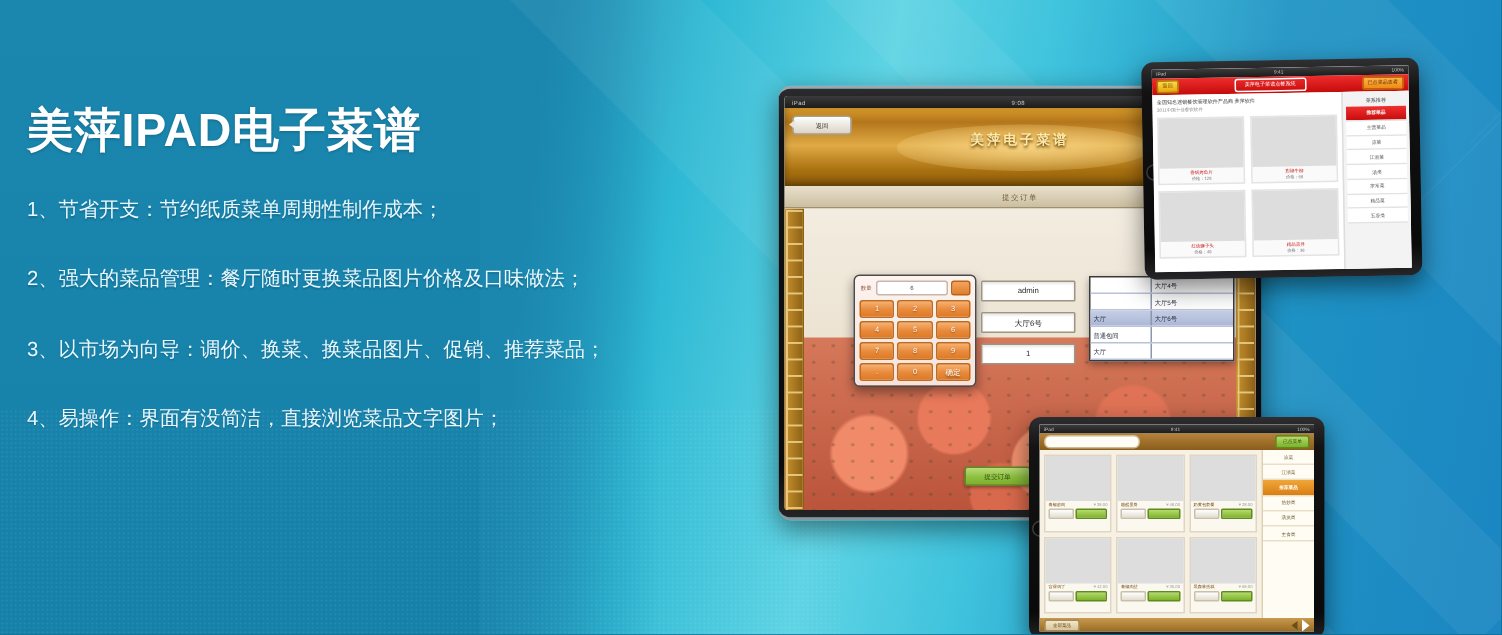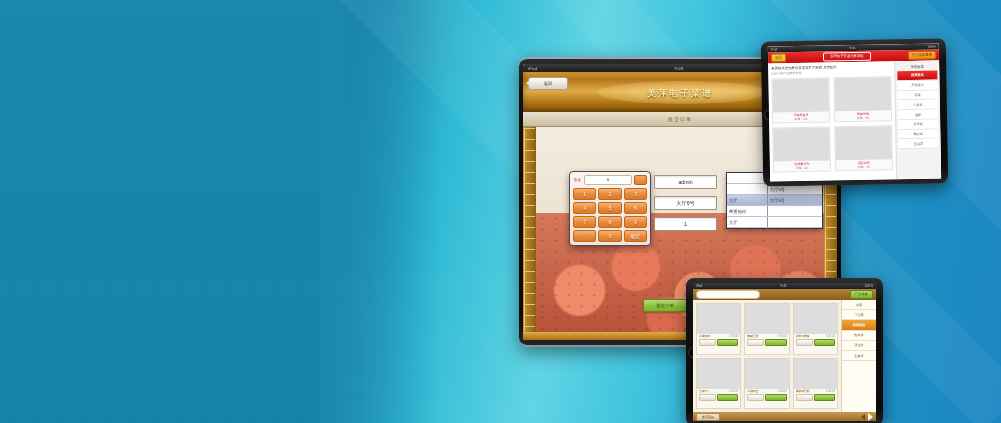--- a/index.html
+++ b/index.html
@@ -32,21 +32,21 @@
   .tabA{position:absolute;left:519px;top:57px;width:322px;height:290px;z-index:10;
     background:linear-gradient(180deg,#2b2b2d,#121214 12%,#0b0b0c 88%,#242426);
     border-radius:9px;padding:5px 4px;box-sizing:border-box;
     box-shadow:0 6px 18px rgba(0,0,0,.45);
     border-top:2px solid #9fa6ab;border-bottom:2px solid #8d9499;}
   .tabA .screen{position:relative;width:100%;height:100%;overflow:hidden;
     background:#efe6d2;border-radius:2px;}
   .sbar{height:8px;background:linear-gradient(180deg,#3b3b3b,#1d1d1d);
     display:flex;align-items:center;justify-content:space-between;padding:0 5px;}
   .sbar span{color:#cfcfcf;font-size:4px;letter-spacing:.3px;}
-  .goldband{height:40px;position:relative;
+  .goldband{height:52px;position:relative;
     background:linear-gradient(180deg,#d79a2b 0%,#b4761b 18%,#e0aa45 48%,#a9700f 80%,#8a5a0c 100%);
     box-shadow:inset 0 -2px 5px rgba(0,0,0,.35);}
   .goldband .glow{position:absolute;left:24%;top:22%;width:54%;height:58%;
     border-radius:50%;background:radial-gradient(ellipse,rgba(255,225,150,.75),rgba(255,210,120,0));}
   .backbtn{position:absolute;left:5px;top:5px;width:38px;height:11px;border-radius:3px;
     background:linear-gradient(180deg,#fdfdfb,#d9d4c7);border:1px solid #a79f8e;
     display:flex;align-items:center;justify-content:center;}
   .backbtn i{position:absolute;left:-3px;top:2px;width:0;height:0;
     border-top:3.5px solid transparent;border-bottom:3.5px solid transparent;border-right:4px solid #e8e4da;}
   .backbtn span{font-size:4.2px;color:#3b3429;}
@@ -231,20 +231,27 @@
     <div class="band" style="left:300px;top:-40px;width:90px;height:760px;"></div>
     <div class="band" style="left:430px;top:-120px;width:60px;height:780px;"></div>
     <div class="band" style="left:560px;top:-210px;width:110px;height:800px;"></div>
     <div class="band" style="left:700px;top:-300px;width:70px;height:820px;"></div>
 
     <div class="bandl" style="left:905px;top:175px;width:420px;opacity:.5;"></div>
     <div class="bandl" style="left:980px;top:95px;width:380px;opacity:.4;"></div>
   </div>
   <div class="dots"></div>
 
+  <div class="copy">
+    <h1 class="ptitle">美萍IPAD电子菜谱</h1>
+    <p class="bullet">1、节省开支：节约纸质菜单周期性制作成本；</p>
+    <p class="bullet">2、强大的菜品管理：餐厅随时更换菜品图片价格及口味做法；</p>
+    <p class="bullet">3、以市场为向导：调价、换菜、换菜品图片、促销、推荐菜品；</p>
+    <p class="bullet">4、易操作：界面有没简洁，直接浏览菜品文字图片；</p>
+  </div>
 
   <div class="tabA">
     <div class="screen">
       <div class="sbar">
         <span>iPad</span>
         <span>9:08</span>
         <span>100%</span>
       </div>
       <div class="goldband">
         <div class="glow"></div>

